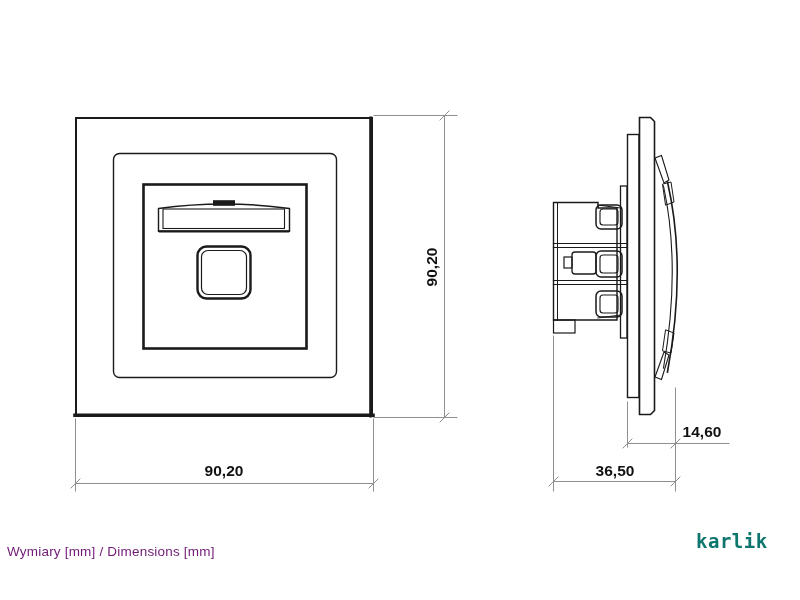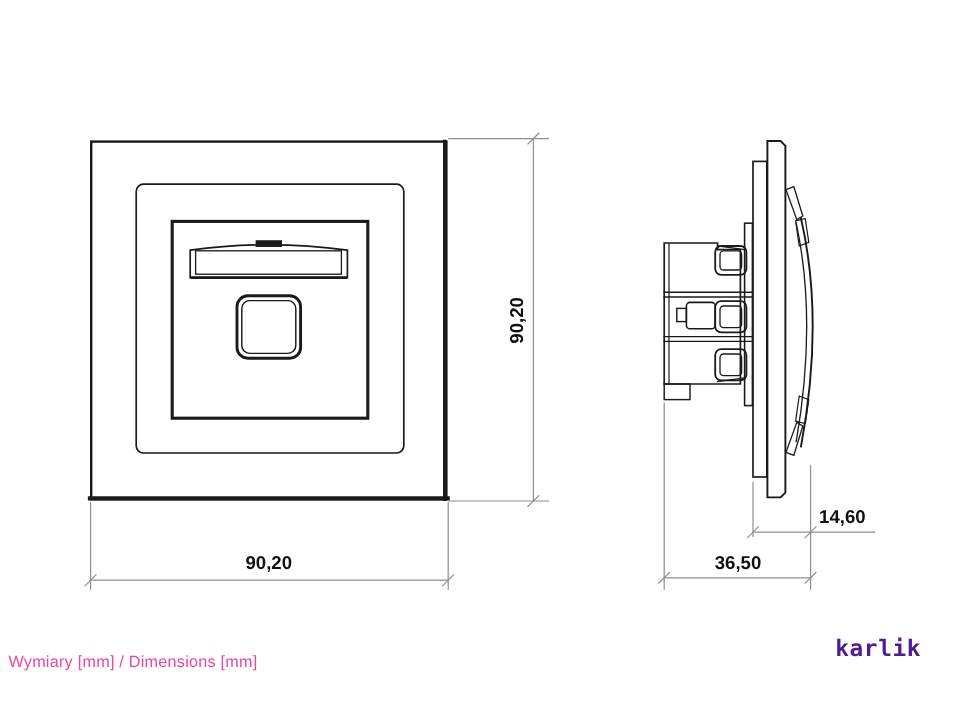--- a/index.html
+++ b/index.html
@@ -24,32 +24,32 @@
     font-family: "Liberation Sans", sans-serif;
     font-size: 15.5px;
     font-weight: bold;
     fill: #111111;
   }
   .footer-note {
     position: absolute;
     left: 7px;
     top: 544px;
     font-size: 13.5px;
-    color: #ec4899;
+    color: #701a75;
     letter-spacing: 0.2px;
   }
   .brand-logo {
     position: absolute;
     left: 696px;
     top: 530px;
     font-family: "DejaVu Sans Mono", monospace;
     font-size: 19px;
     font-weight: bold;
     letter-spacing: 0.5px;
-    color: #4c1d95;
+    color: #0f766e;
   }
 </style>
 </head>
 <body>
 
 <div class="canvas">
 
   <svg class="drawing-svg" width="800" height="600" viewBox="0 0 800 600" fill="none" stroke-linecap="square">
 
     <g stroke="#1a1a1a">

